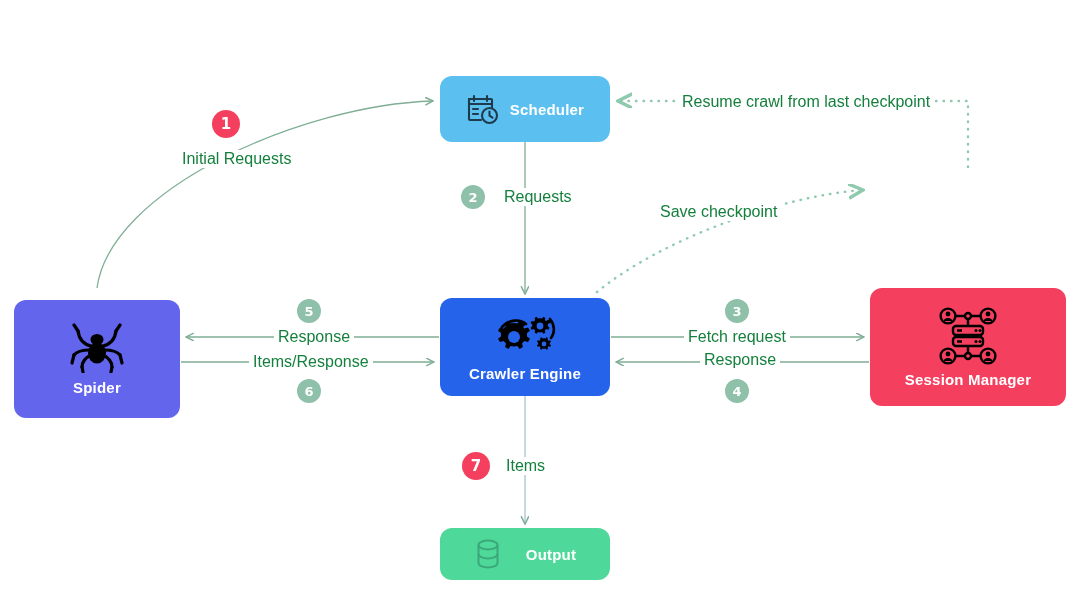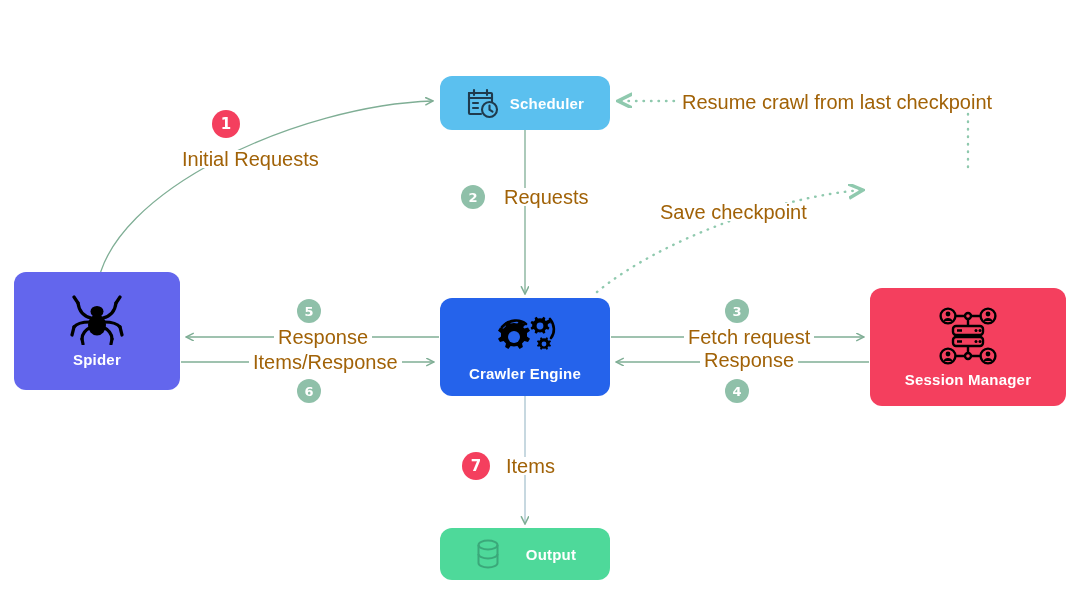--- a/index.html
+++ b/index.html
@@ -48,27 +48,27 @@
     font-weight: bold;
     letter-spacing: 0.2px;
     white-space: nowrap;
   }
   .node-icon {
     display: block;
     line-height: 0;
   }
 
   .node-spider {
-    left: 14px; top: 272px;
+    left: 14px; top: 300px;
     width: 166px; height: 118px;
     background: #6366ED;
   }
   .node-scheduler {
     left: 440px; top: 76px;
-    width: 170px; height: 54px;
+    width: 170px; height: 66px;
     background: #5BC0EF;
     flex-direction: row;
     gap: 10px;
   }
   .node-engine {
     left: 440px; top: 298px;
     width: 170px; height: 98px;
     background: #2563EB;
     align-items: center;
   }
@@ -88,22 +88,22 @@
     left: 440px; top: 528px;
     width: 170px; height: 52px;
     background: #4ED99A;
     flex-direction: row;
     gap: 24px;
   }
 
   
   .edge-label {
     position: absolute;
-    font-size: 20px;
-    color: #a16207;
+    font-size: 16px;
+    color: #15803d;
     white-space: nowrap;
     background: #ffffff;
     padding: 0 4px;
     line-height: 18px;
   }
 
   
   .badge {
     position: absolute;
     width: 28px; height: 28px;

